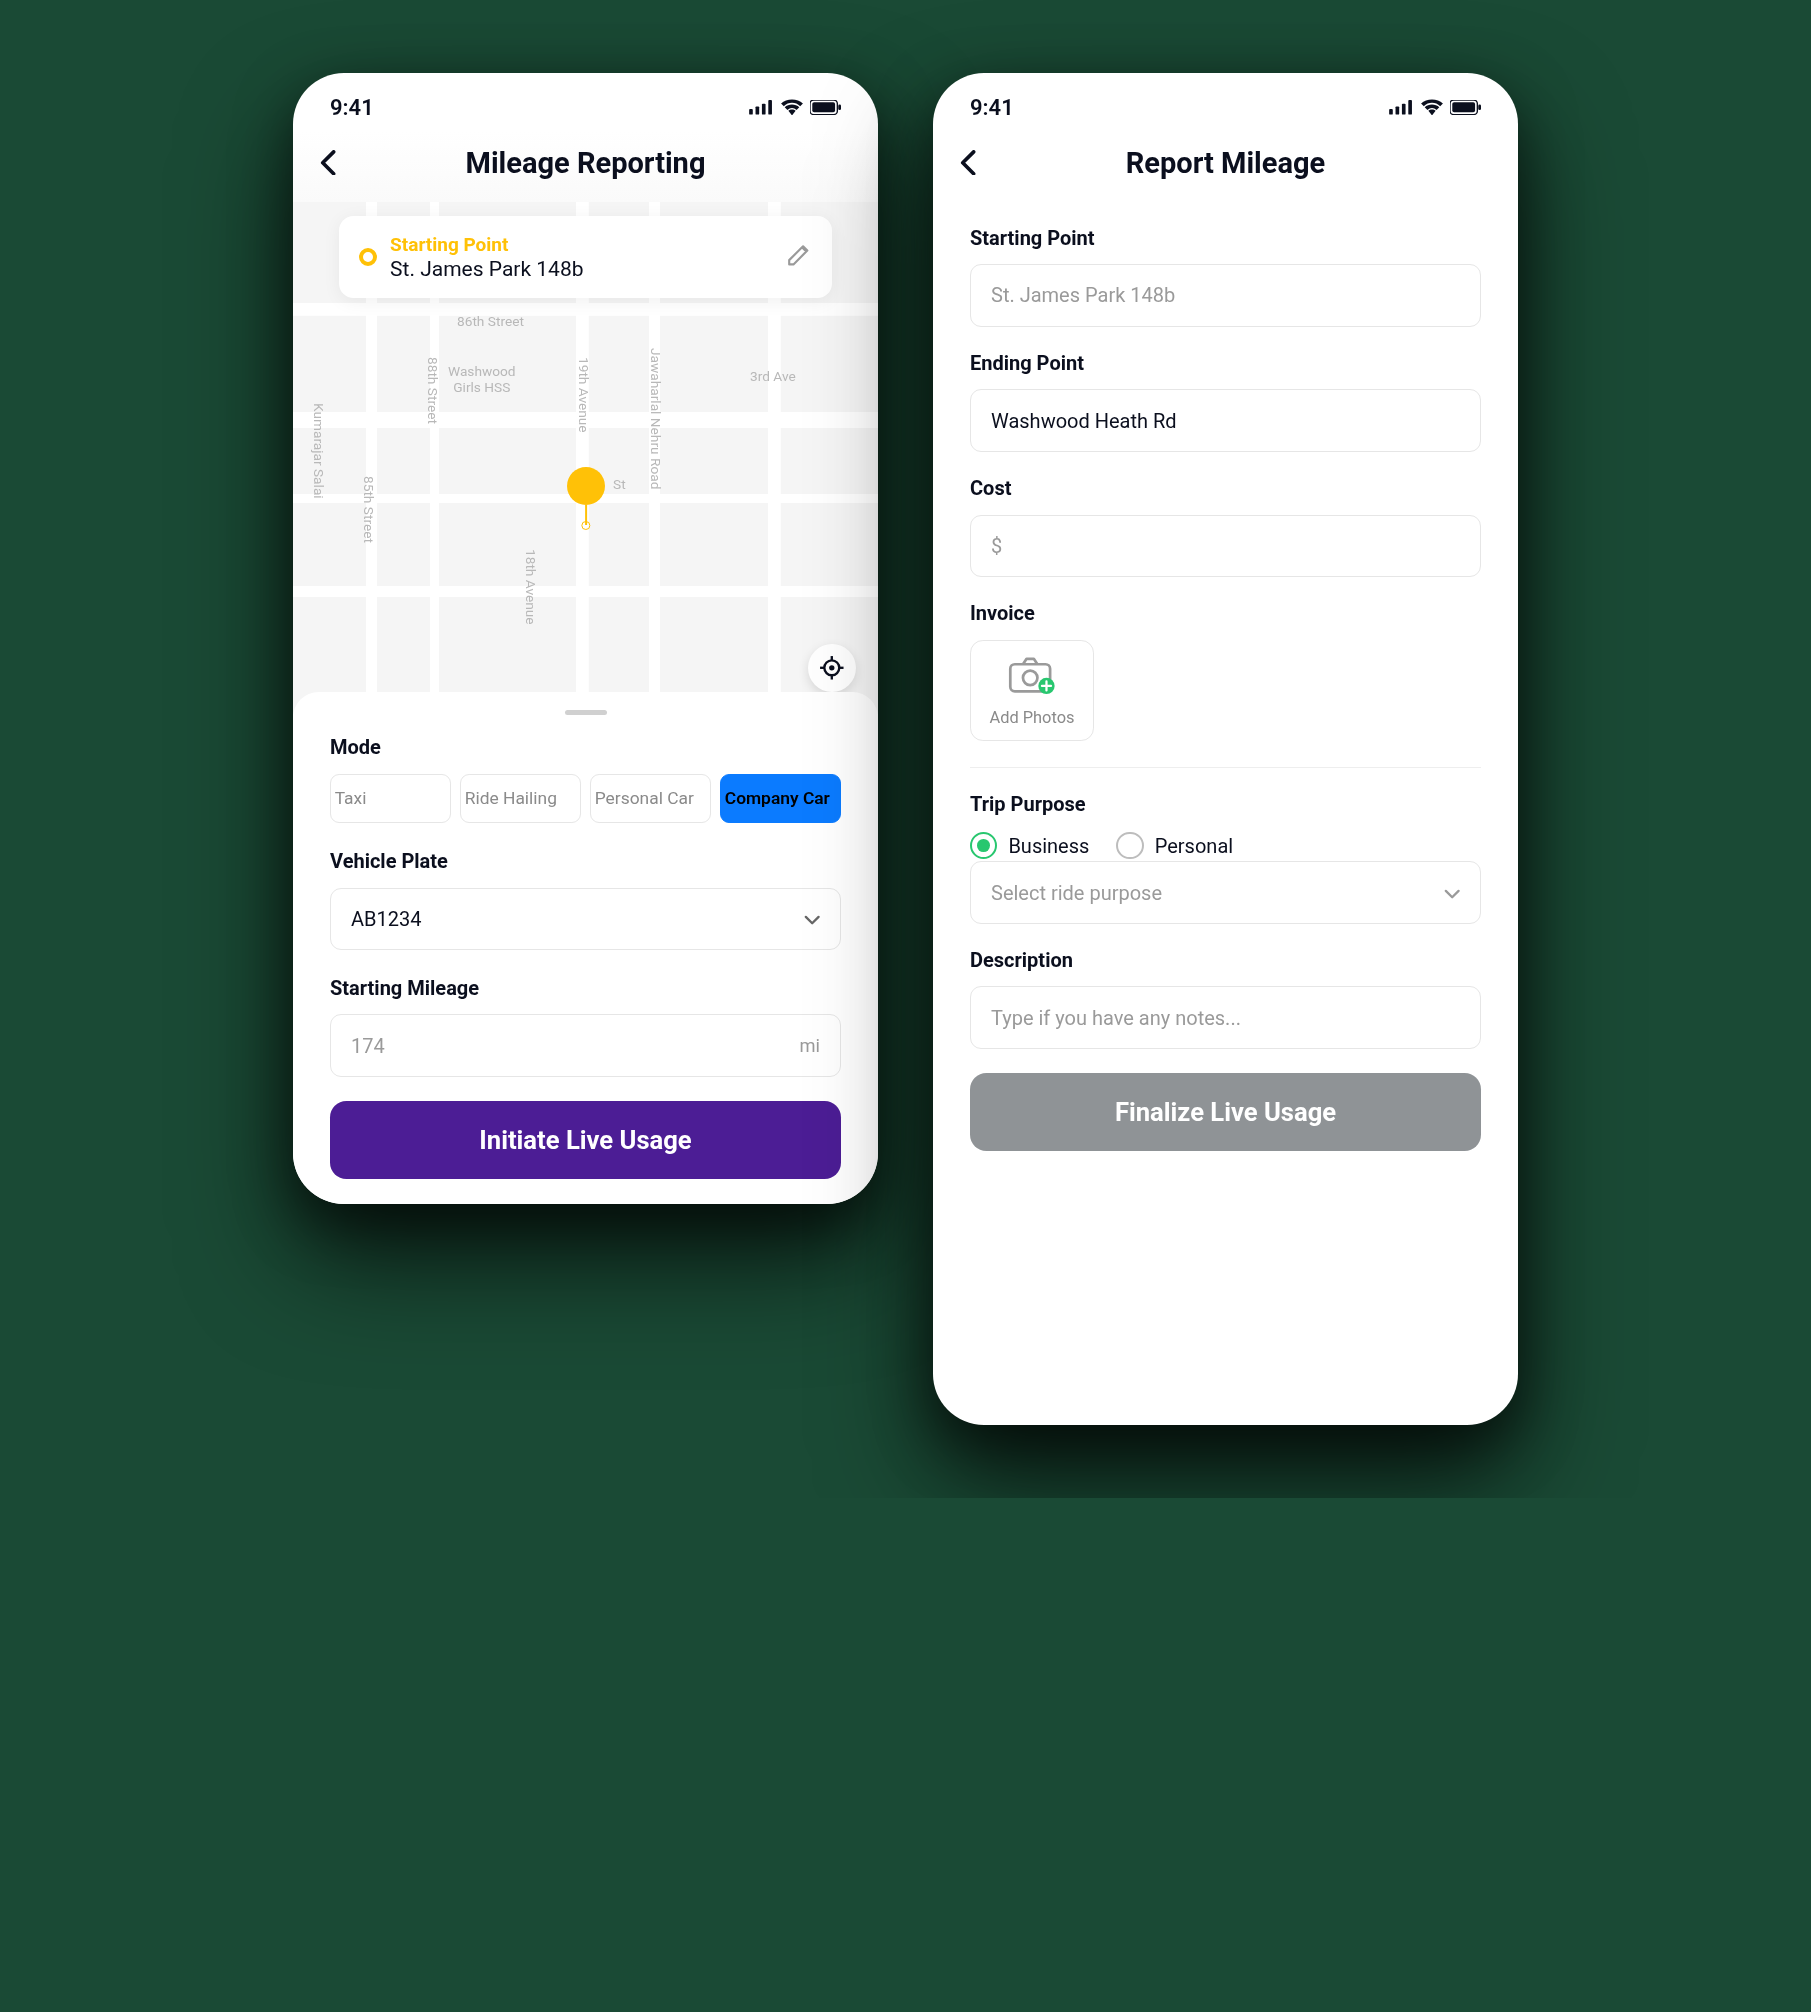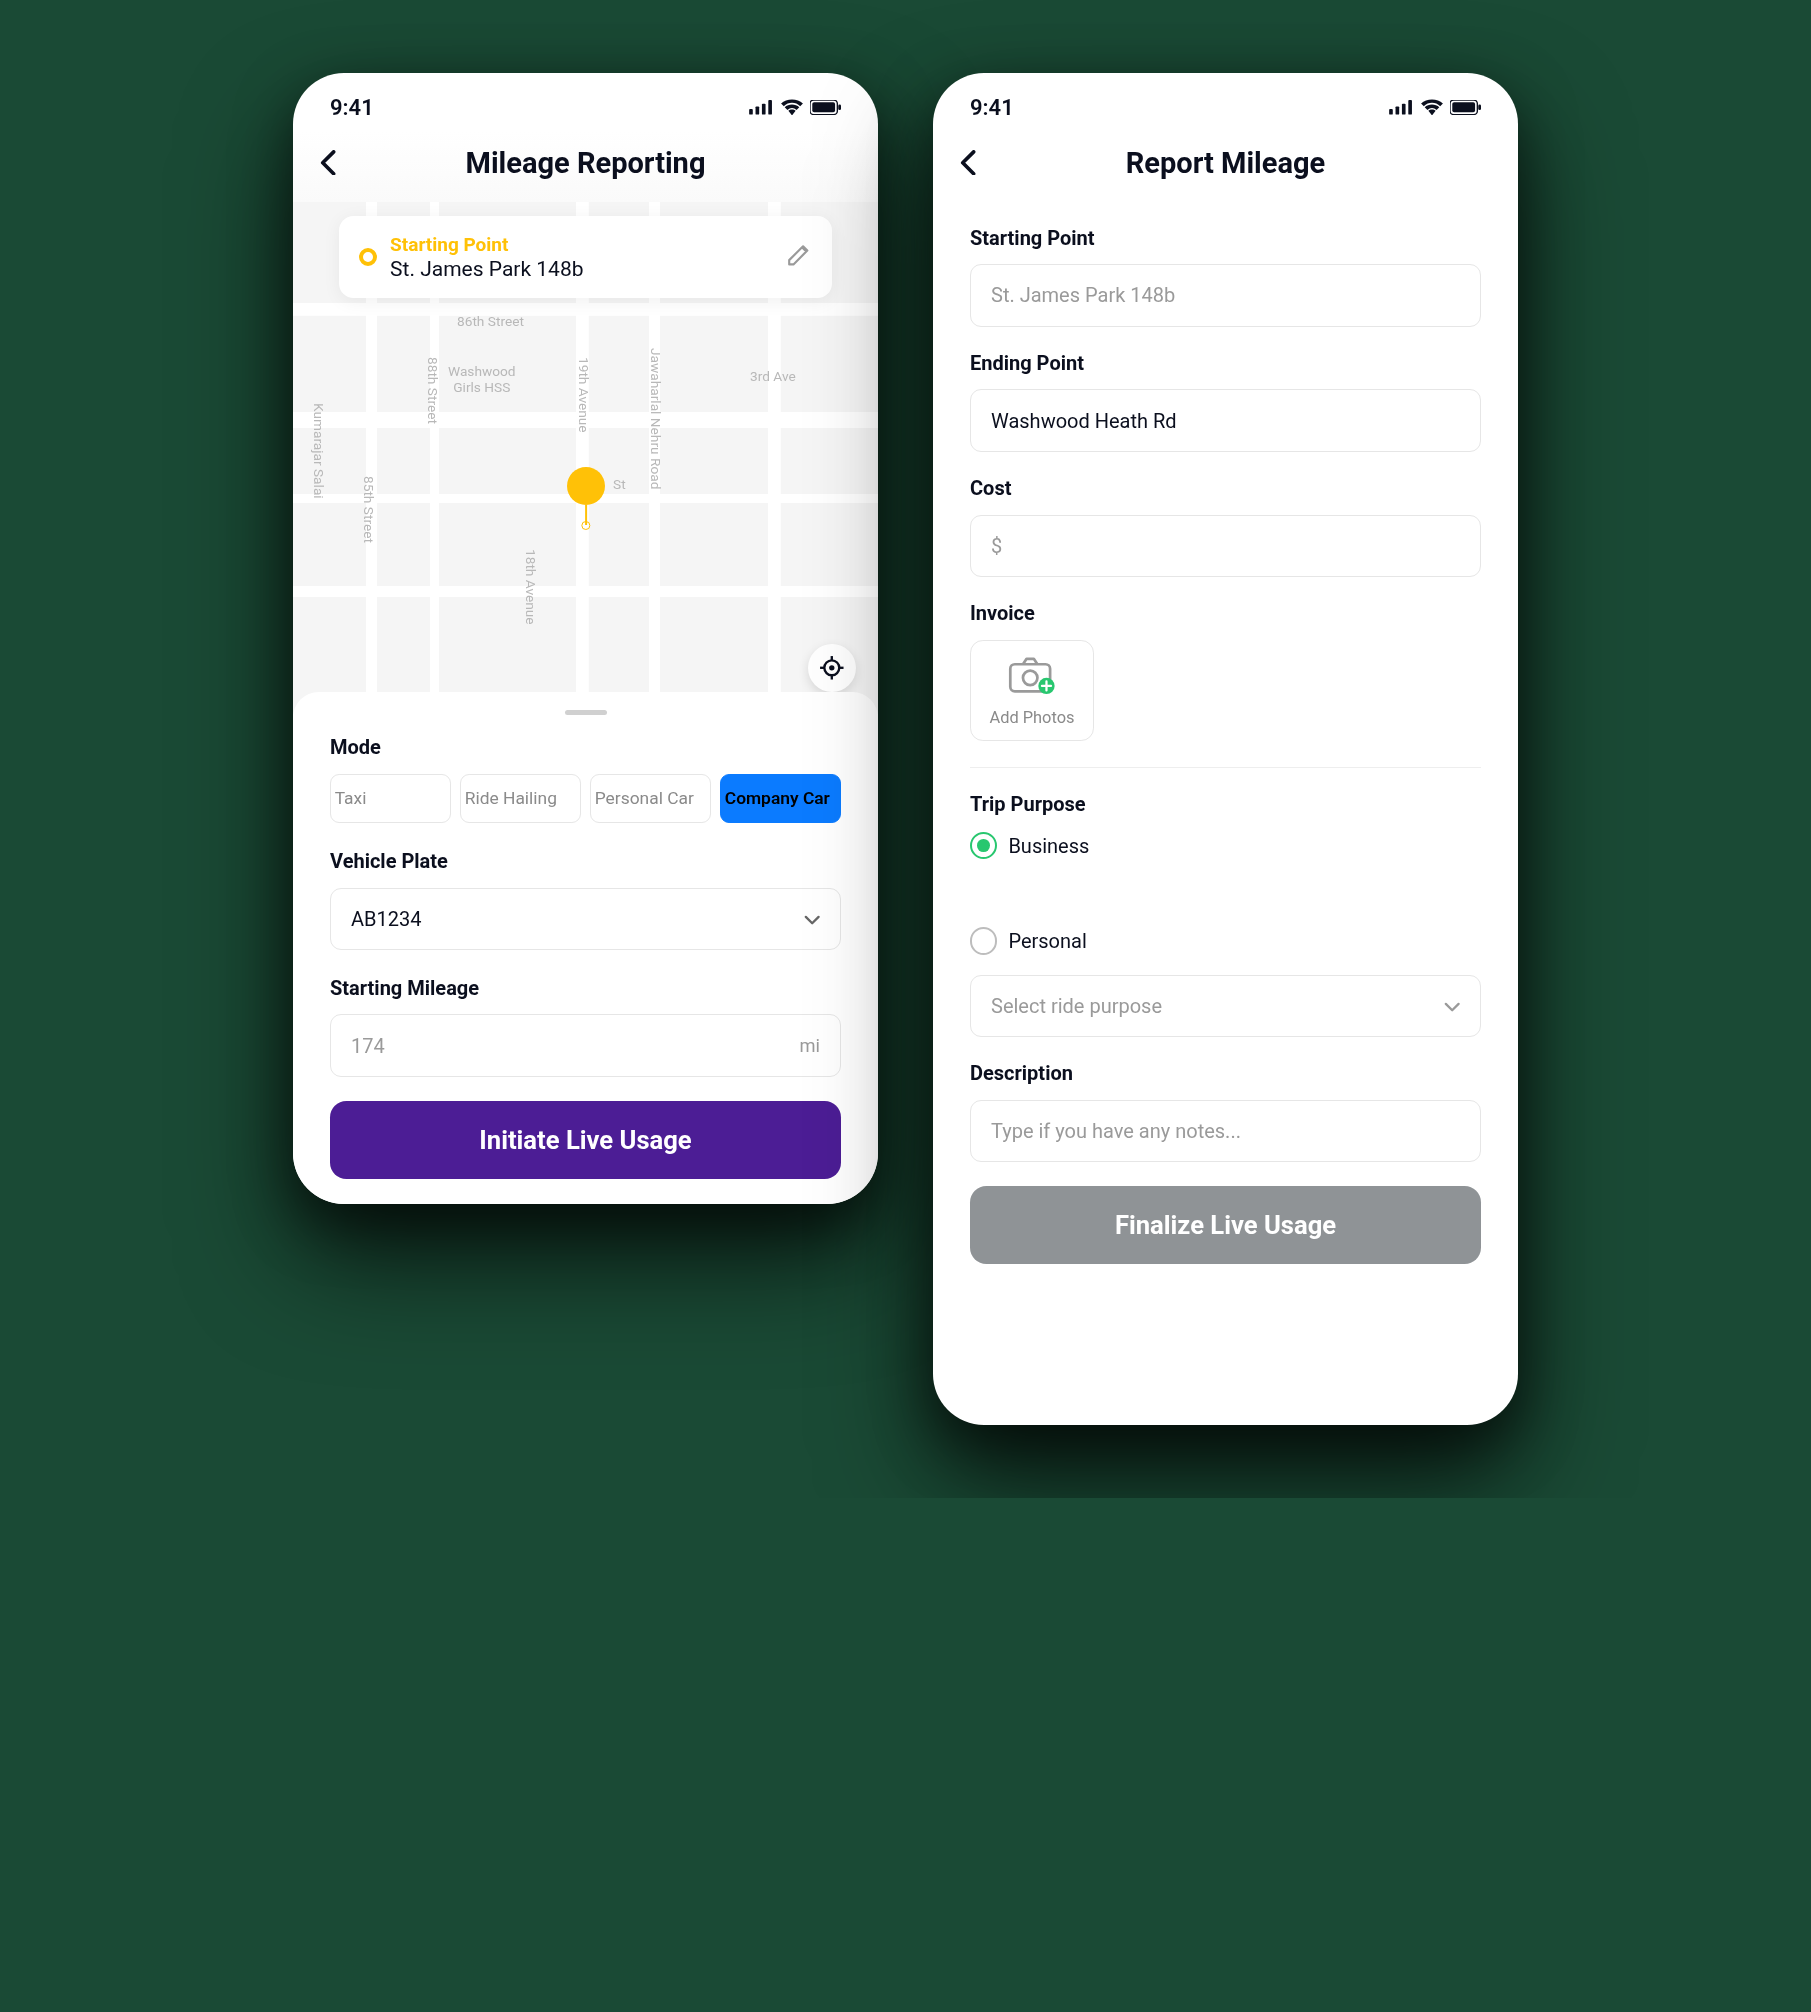--- a/index.html
+++ b/index.html
@@ -209,21 +209,21 @@
     text-align: center;
     color: #8a8a8a;
     font-size: 16.4px;
     cursor: pointer;
     display: flex;
     flex-direction: column;
     align-items: center;
     gap: 9.1px;
   }
   .divider { height: 0.9px; background: #eee; margin-top: 25.6px; }
-  .radio-row { display: flex; gap: 68px; margin-top: 16.4px; flex-direction: column; }
+  .radio-row { display: flex; gap: 27px; margin-top: 16.4px; }
   .radio-item { display: flex; align-items: center; gap: 11px; cursor: pointer; font-size: 20px; color: #0b0f1e; }
   .radio {
     width: 27.4px; height: 27.4px;
     border: 2.7px solid #bdbdbd;
     border-radius: 50%;
     display: flex; align-items: center; justify-content: center;
   }
   .radio.checked { border-color: #28c76f; }
   .radio.checked::after {
     content: "";
@@ -424,21 +424,21 @@
       <div class="radio-row">
         <div class="radio-item">
           <span class="radio checked"></span>
           <span>Business</span>
         </div>
         <div class="radio-item">
           <span class="radio"></span>
           <span>Personal</span>
         </div>
       </div>
-      <div class="input-box placeholder" style="margin-top:20px">
+      <div class="input-box placeholder" style="margin-top:2px">
         <span>Select ride purpose</span>
         <span class="chev">
           <svg width="16.4" height="11" viewBox="0 0 18 12">
               <path d="M2 2 L9 9 L16 2" stroke="#9a9a9a" stroke-width="2.5" fill="none" stroke-linecap="round" stroke-linejoin="round"></path>
             </svg>
         </span>
       </div>
     </div>
 
     <div class="form-block">

